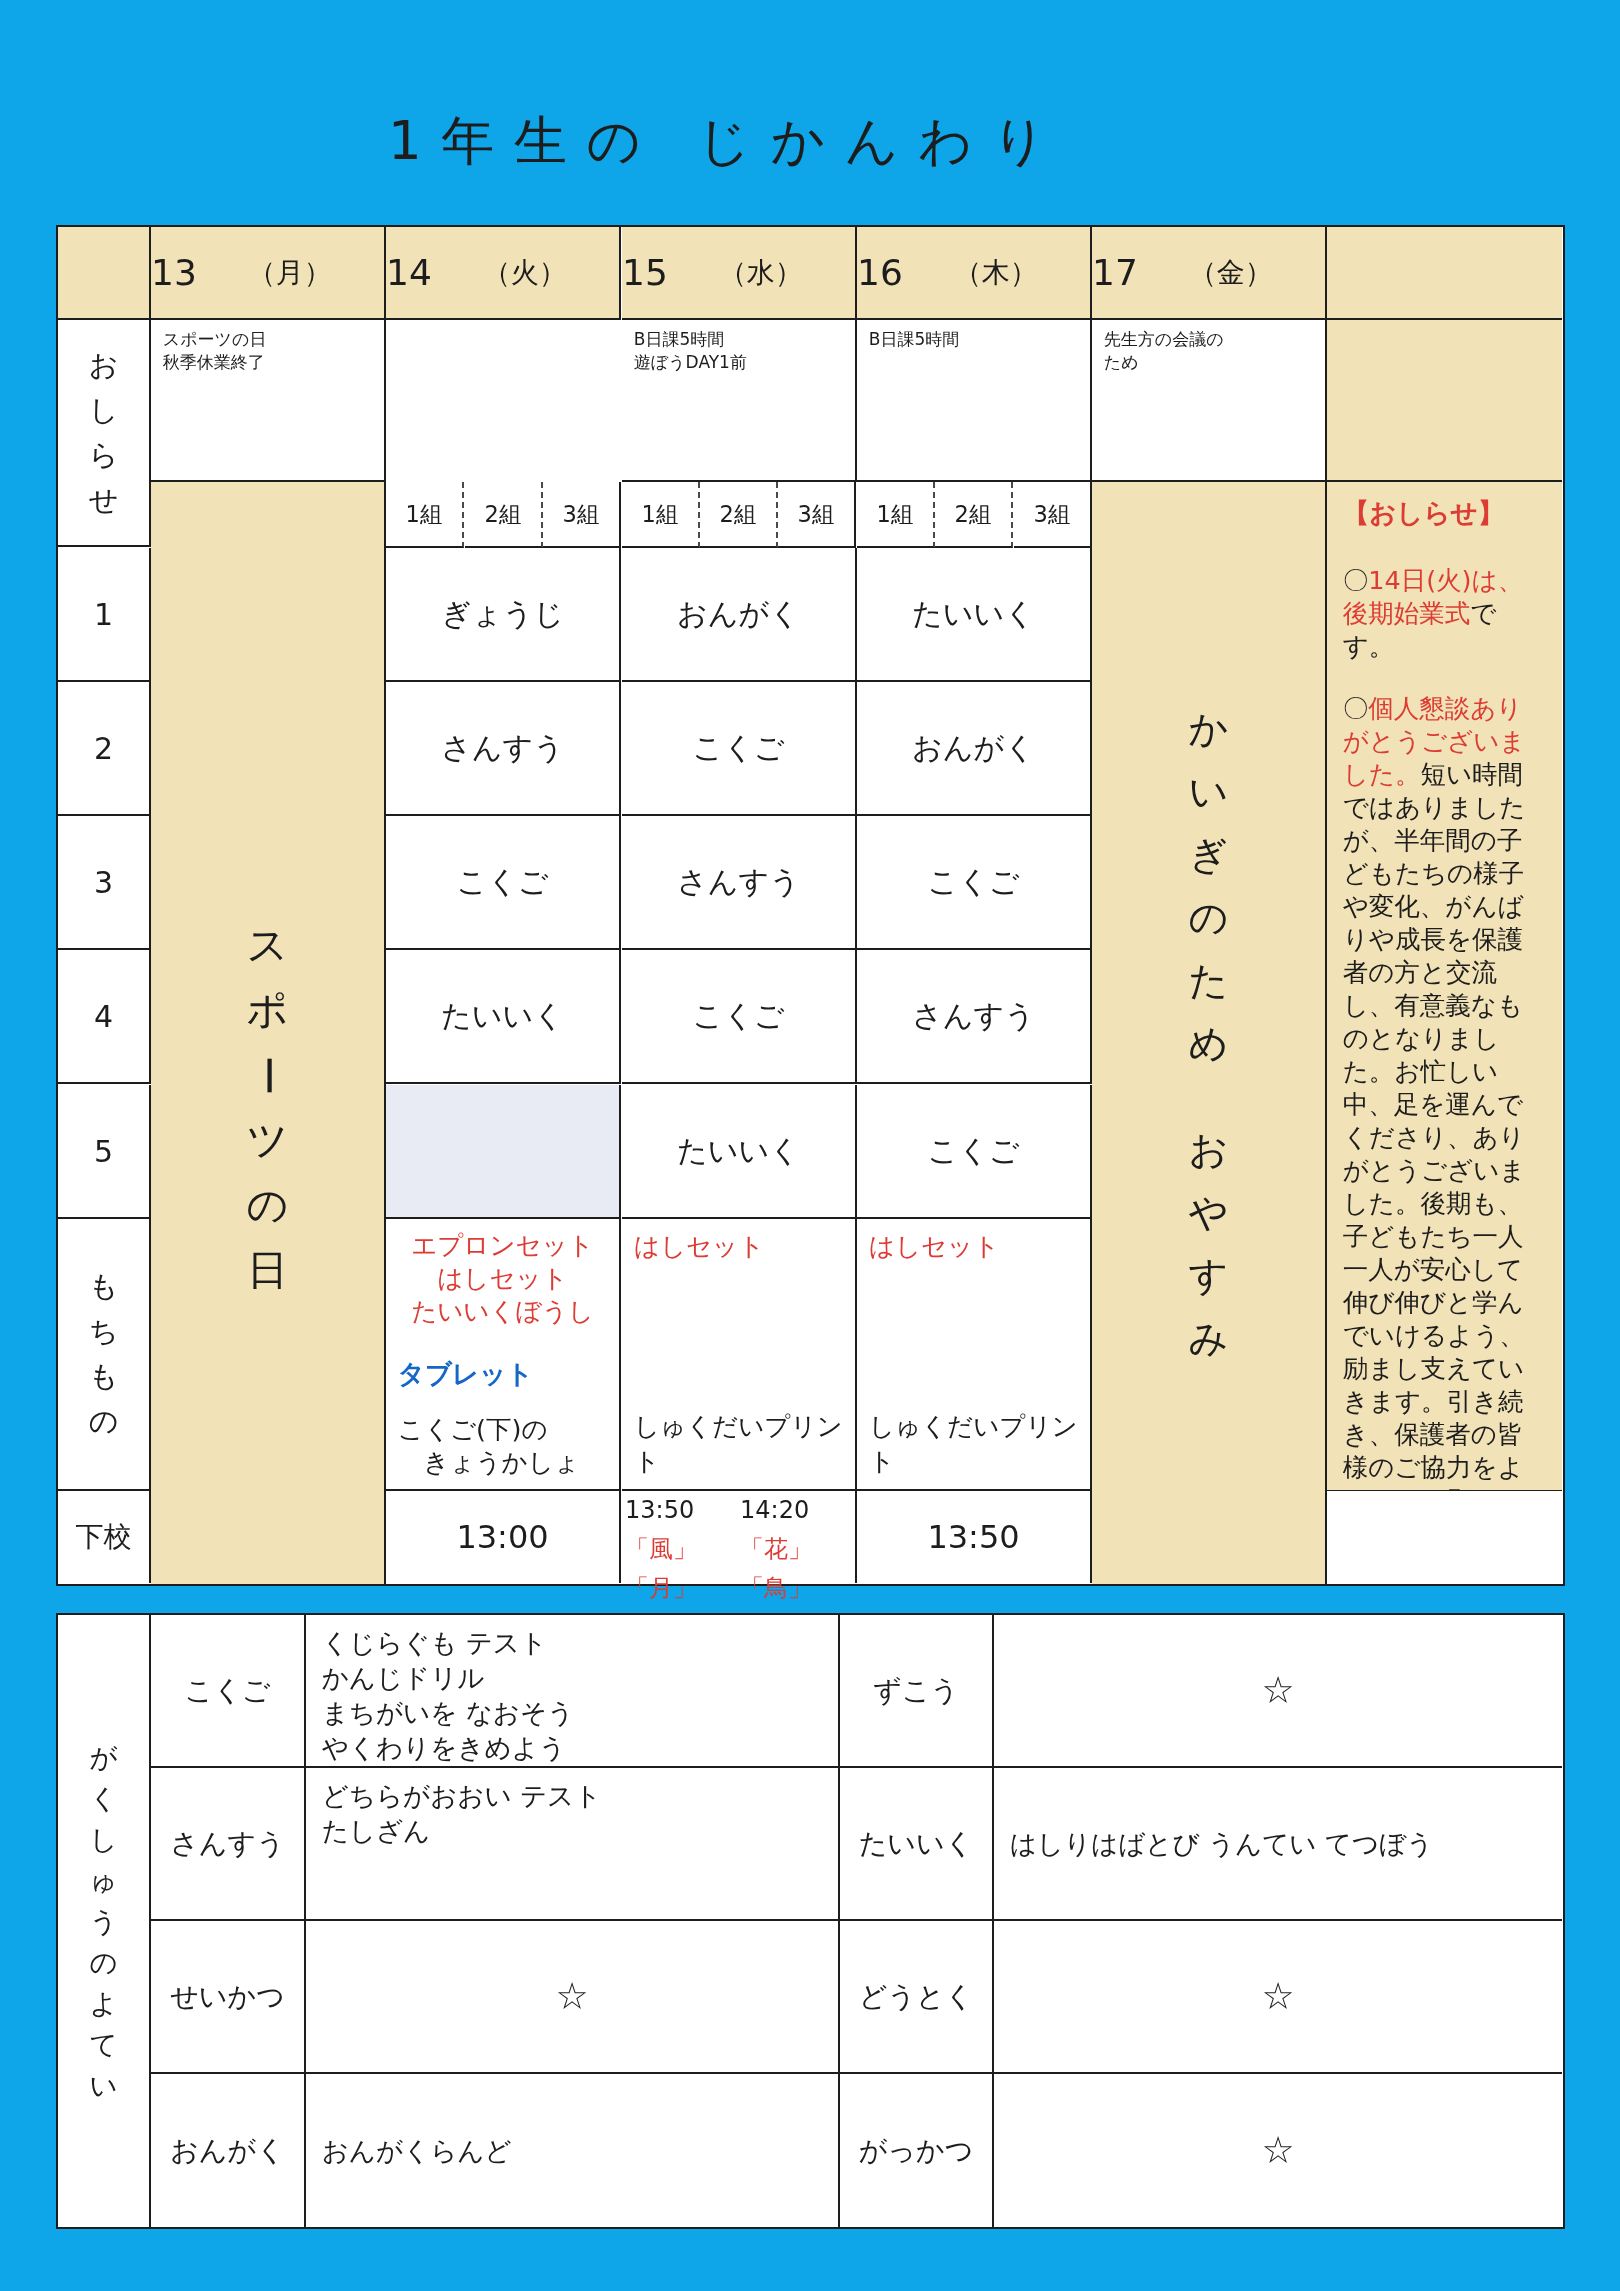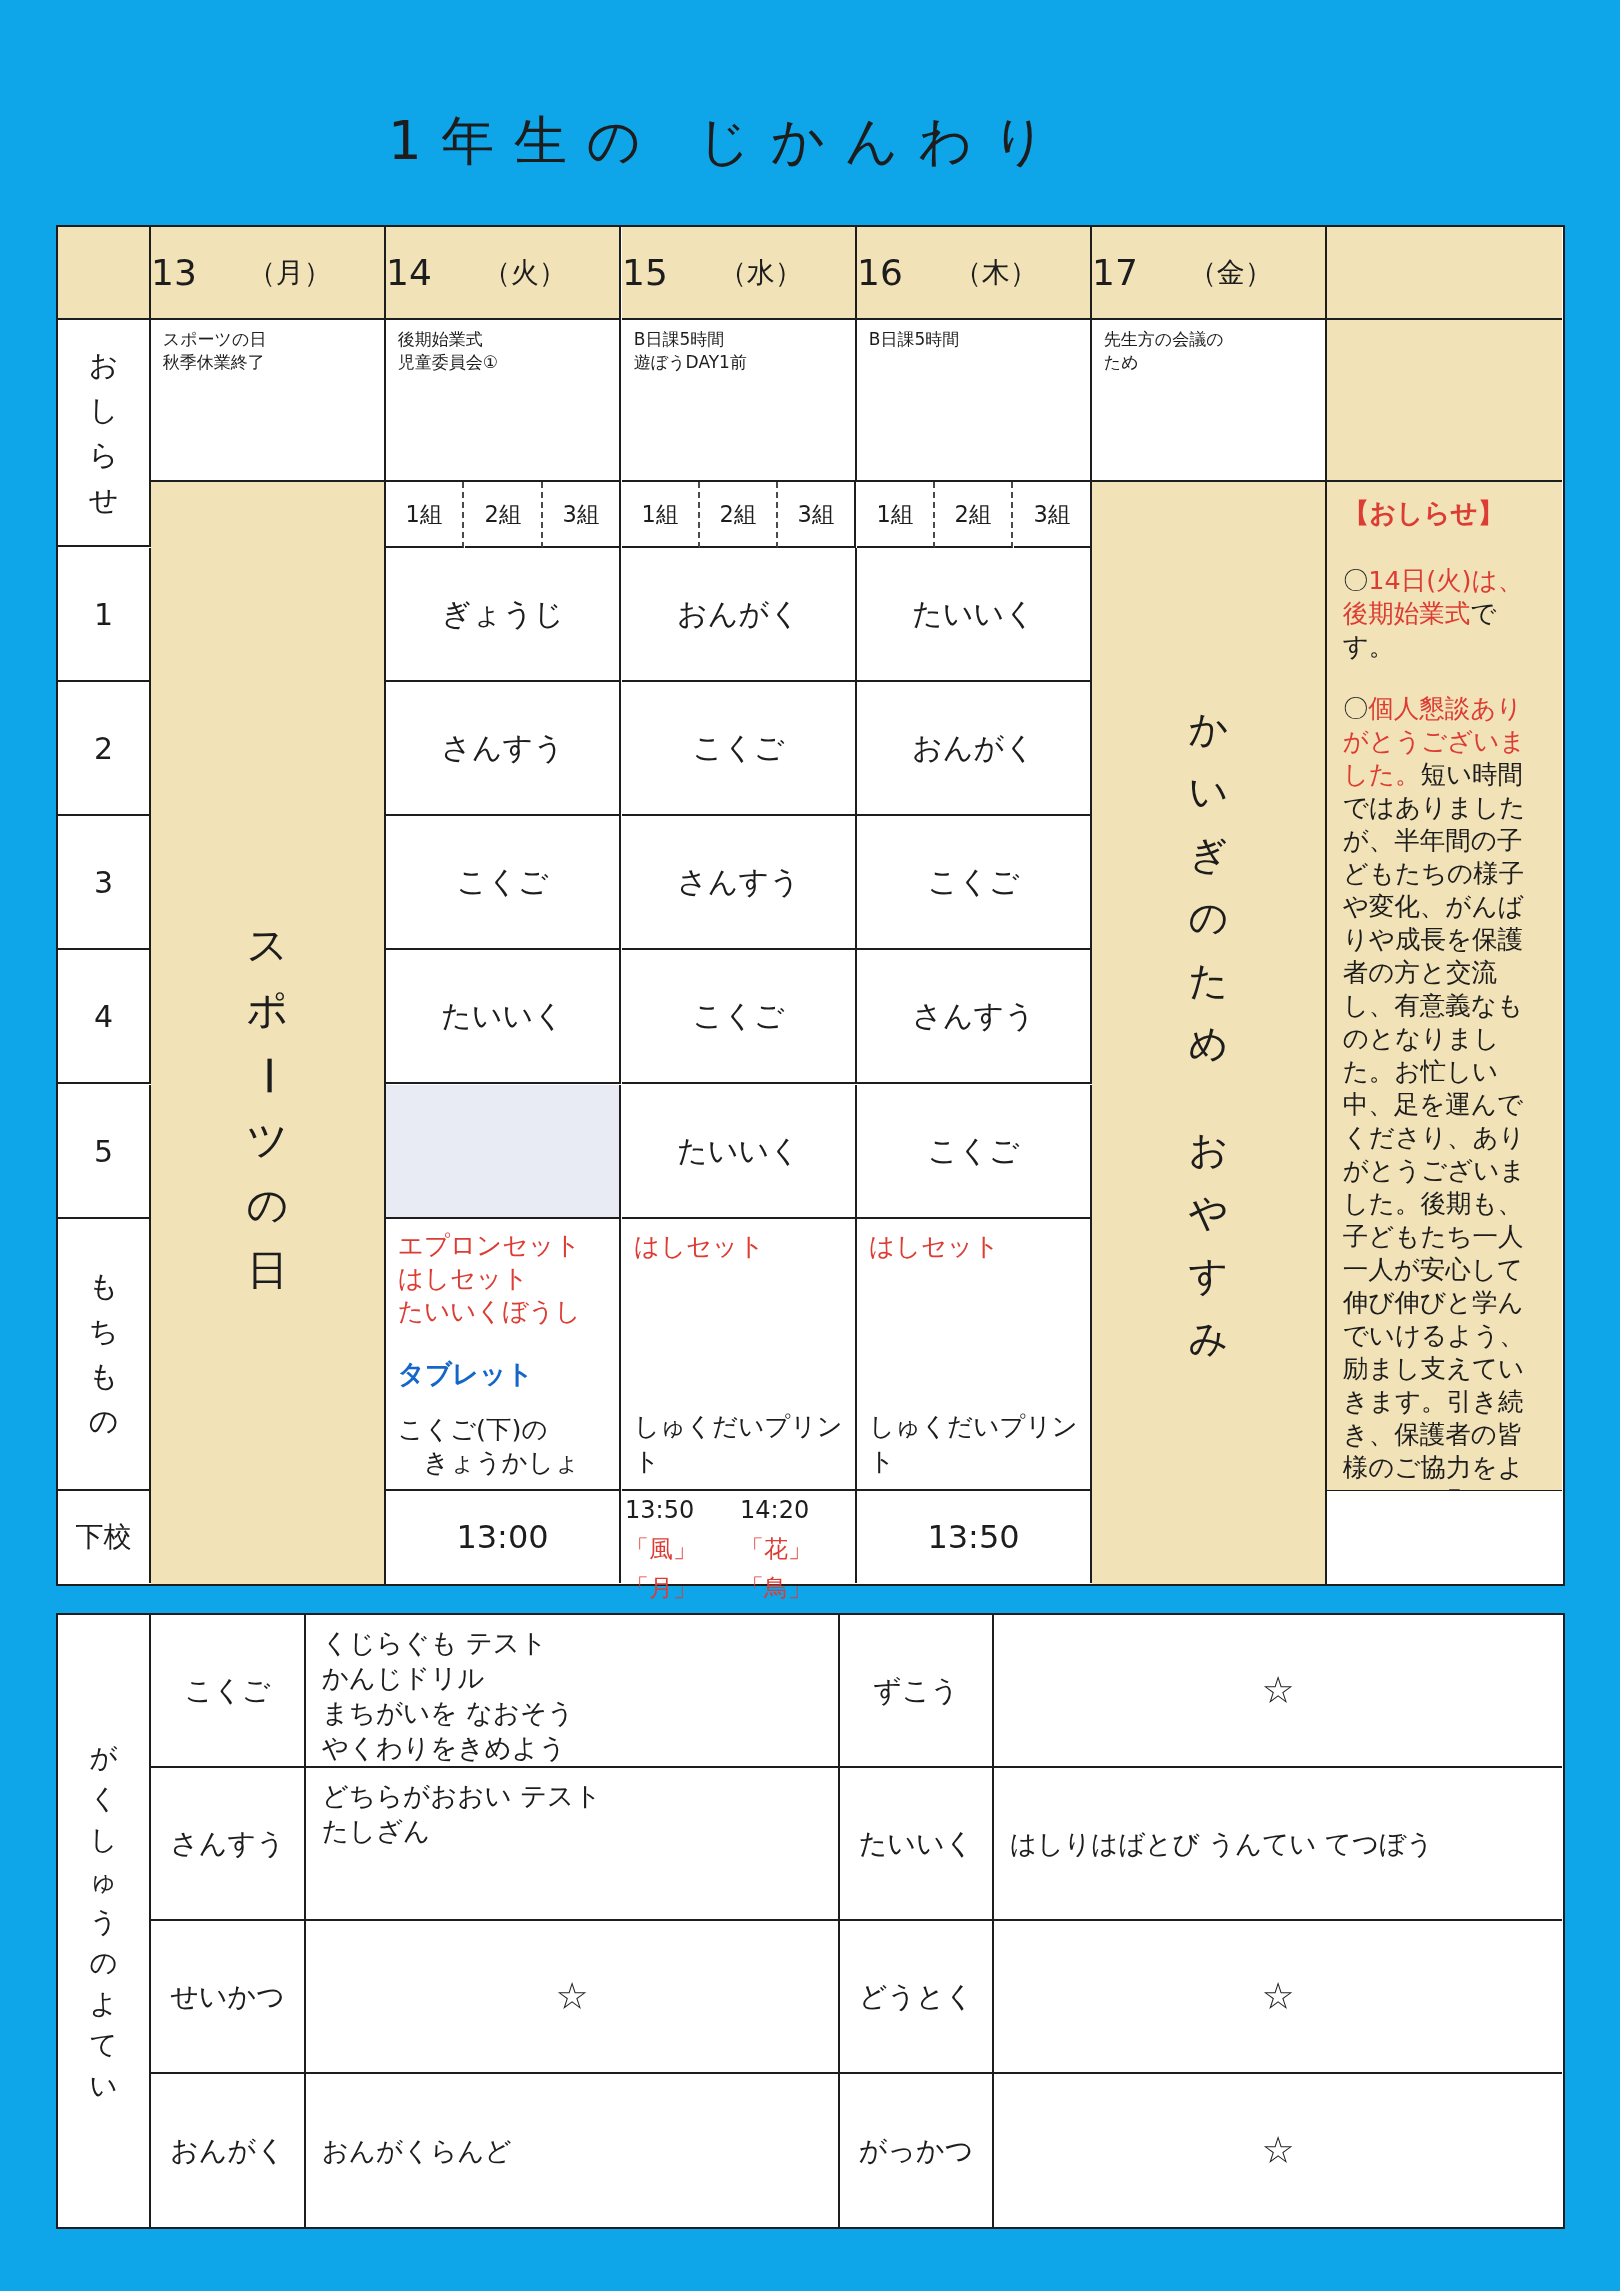--- a/index.html
+++ b/index.html
@@ -46,21 +46,21 @@
   .subject{font-size:30px;}
   .kumi{font-size:22.5px;}
   .vlabel{display:flex;flex-direction:column;align-items:center;justify-content:center;font-size:29px;line-height:45px;}
   .vchar{display:block;text-align:center;}
   .rot{transform:rotate(90deg);}
   .vgap{display:block;height:43px;}
   .banner{display:flex;flex-direction:column;align-items:center;}
   .banner-mon{font-size:41px;line-height:65px;padding-top:431px;}
   .banner-fri{font-size:39px;line-height:63px;justify-content:center;}
   .mochi{padding:9.8px 11.8px;font-size:25.5px;line-height:33px;}
-  .mochi .red-block{color:var(--red);}
+  .mochi .red-block{color:var(--red);text-align:center;}
   .mochi .blue-block{color:var(--blue);font-weight:bold;margin-top:29px;font-size:26.5px;}
   .mochi .black-block{margin-top:23.5px;}
   .mochi-split{display:flex;flex-direction:column;justify-content:space-between;padding:9.8px 11.8px;font-size:25.5px;}
   .mochi-split .red-line{color:var(--red);}
   .gekou-time{font-size:32px;}
   .gekou-mixed{display:flex;justify-content:center;padding-left:3px;font-size:24px;line-height:39px;}
   .red{color:var(--red);}
   .notes-box{padding:13.7px 15.7px;font-size:25.5px;line-height:33px;}
   .notes-heading{color:var(--red);font-weight:bold;font-size:26.5px;}
   .notes-p1{margin-top:35px;}
@@ -104,22 +104,20 @@
     <div class="c beige no-r" style="left:1269px;top:0;width:235px;height:93px;"></div>
 
     <div class="c vlabel" style="left:0;top:93px;width:93px;height:227px;font-size:29px;line-height:45px;">
         <span class="vchar">お</span>
         <span class="vchar">し</span>
         <span class="vchar">ら</span>
         <span class="vchar">せ</span>
       </div>
     <div class="c note-cell pre" style="left:93px;top:93px;width:235px;height:162px;">スポーツの日
 秋季休業終了</div>
-    <div class="c note-cell pre" style="left:328px;top:93px;width:235px;height:162px;">後期始業式
-児童委員会①</div>
     <div class="c note-cell pre" style="left:564px;top:93px;width:235px;height:162px;">B日課5時間
 遊ぼうDAY1前</div>
     <div class="c note-cell pre" style="left:799px;top:93px;width:235px;height:162px;">B日課5時間</div>
     <div class="c note-cell pre" style="left:1034px;top:93px;width:235px;height:162px;">先生方の会議の
 ため</div>
     <div class="c beige no-r" style="left:1269px;top:93px;width:235px;height:162px;"></div>
 
     <div class="c beige banner banner-mon no-b" style="left:93px;top:255px;width:235px;height:1102px;">
         <span class="vchar">ス</span>
         <span class="vchar">ポ</span>

